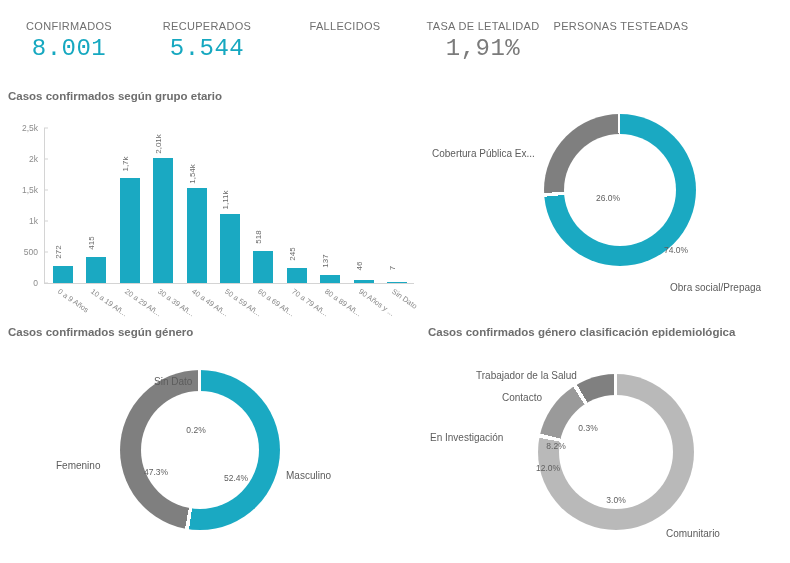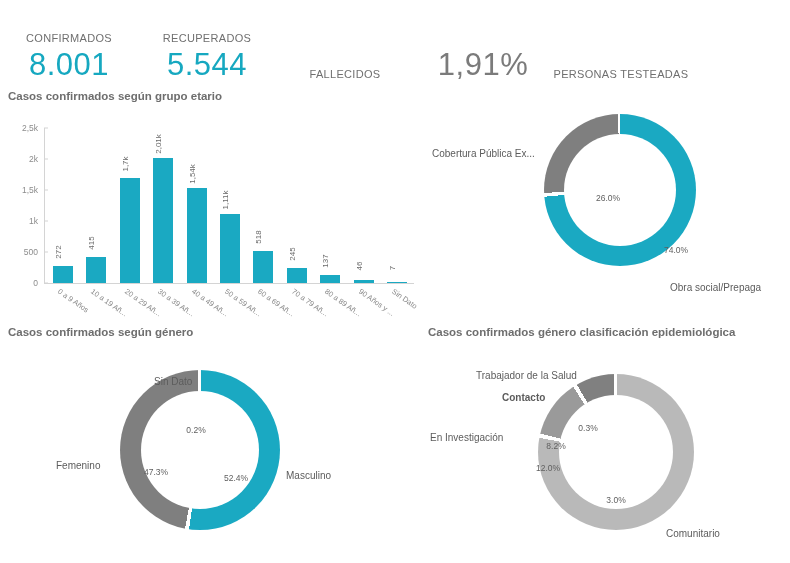--- a/index.html
+++ b/index.html
@@ -8,30 +8,30 @@
     background: #ffffff;
     font-family: "Liberation Sans", sans-serif;
     color: #5a5a5a;
     overflow: hidden;
   }
   .dashboard { position: relative; width: 790px; height: 563px; }
 
   
   .kpi-row {
     display: flex; width: 690px; height: 80px;
-    align-items: flex-end; padding-top: 0;
+    align-items: flex-start; padding-top: 20px;
   }
   .kpi { flex: 1; text-align: center; }
   .kpi-label {
     font-size: 11px; letter-spacing: .3px; color: #6f6f6f;
     white-space: nowrap; font-family: "Liberation Sans", sans-serif;
   }
   .kpi-value {
-    font-size: 31px; margin-top: 5px; font-weight: 400;
-    letter-spacing: .5px; line-height: 1;
+    font-size: 24px; margin-top: 5px; font-weight: 400;
+    letter-spacing: .5px; line-height: 1; font-family: Liberation Mono, monospace;
   }
   .kpi-value.teal { color: #16a8c0; }
   .kpi-value.gray { color: #7b7b7b; }
 
   
   .panel { position: absolute; }
   .panel-title {
     font-size: 11.5px; font-weight: bold; color: #6e6e6e;
     margin-bottom: 4px; white-space: nowrap;
   }
@@ -116,20 +116,21 @@
       <div class="kpi-value teal">8.001</div>
     </div>
     <div class="kpi">
       <div class="kpi-label">RECUPERADOS</div>
       <div class="kpi-value teal">5.544</div>
     </div>
     <div class="kpi">
       <div class="kpi-label">FALLECIDOS</div>
     </div>
     <div class="kpi">
+      <div class="kpi-label">TASA DE LETALIDAD</div>
       <div class="kpi-value gray">1,91%</div>
     </div>
     <div class="kpi">
       <div class="kpi-label">PERSONAS TESTEADAS</div>
     </div>
   </div>
 
   <div class="panel" id="panel-age">
     <div class="panel-title">Casos confirmados según grupo etario</div>
     <div class="bar-chart">
@@ -274,19 +275,19 @@
   <div class="panel" id="panel-epi">
     <div class="panel-title">Casos confirmados género clasificación epidemiológica</div>
     <div class="donut-wrap">
       <div class="donut" id="epi-ring" style="left: 110px; top: 32px; width: 156px; height: 156px; background: conic-gradient(from 1deg, rgb(185, 185, 185) 1.6deg, rgb(185, 185, 185) 279.47deg, rgb(255, 255, 255) 279.47deg, rgb(255, 255, 255) 282.67deg, rgb(154, 154, 154) 282.67deg, rgb(154, 154, 154) 325.673deg, rgb(255, 255, 255) 325.673deg, rgb(255, 255, 255) 328.873deg, rgb(128, 128, 128) 328.873deg, rgb(128, 128, 128) 357.245deg, rgb(255, 255, 255) 357.245deg, rgb(255, 255, 255) 360.445deg, rgb(204, 204, 204) 359.018deg, rgb(204, 204, 204) 359.827deg, rgb(255, 255, 255) 359.827deg, rgb(255, 255, 255) 360.173deg);"></div>
       <div class="donut-hole" id="epi-hole" style="left: 131px; top: 53px; width: 114px; height: 114px;"></div>
       <div class="slice-pct" style="left:160px; top:86px;">0.3%</div>
       <div class="slice-pct" style="left:128px; top:104px;">8.2%</div>
       <div class="slice-pct" style="left:120px; top:126px;">12.0%</div>
       <div class="slice-pct" style="left:188px; top:158px;">3.0%</div>
       <div class="cat-label" style="left:48px; top:28px;">Trabajador de la Salud</div>
-      <div class="cat-label" style="left:74px; top:50px;font-weight:bold;">Contacto</div>
+      <div class="cat-label" style="left:74px; top:50px;">Contacto</div>
       <div class="cat-label" style="left:2px; top:90px;">En Investigación</div>
       <div class="cat-label" style="left:238px; top:186px;">Comunitario</div>
     </div>
   </div>
 
 </div>
 
 </body></html>

